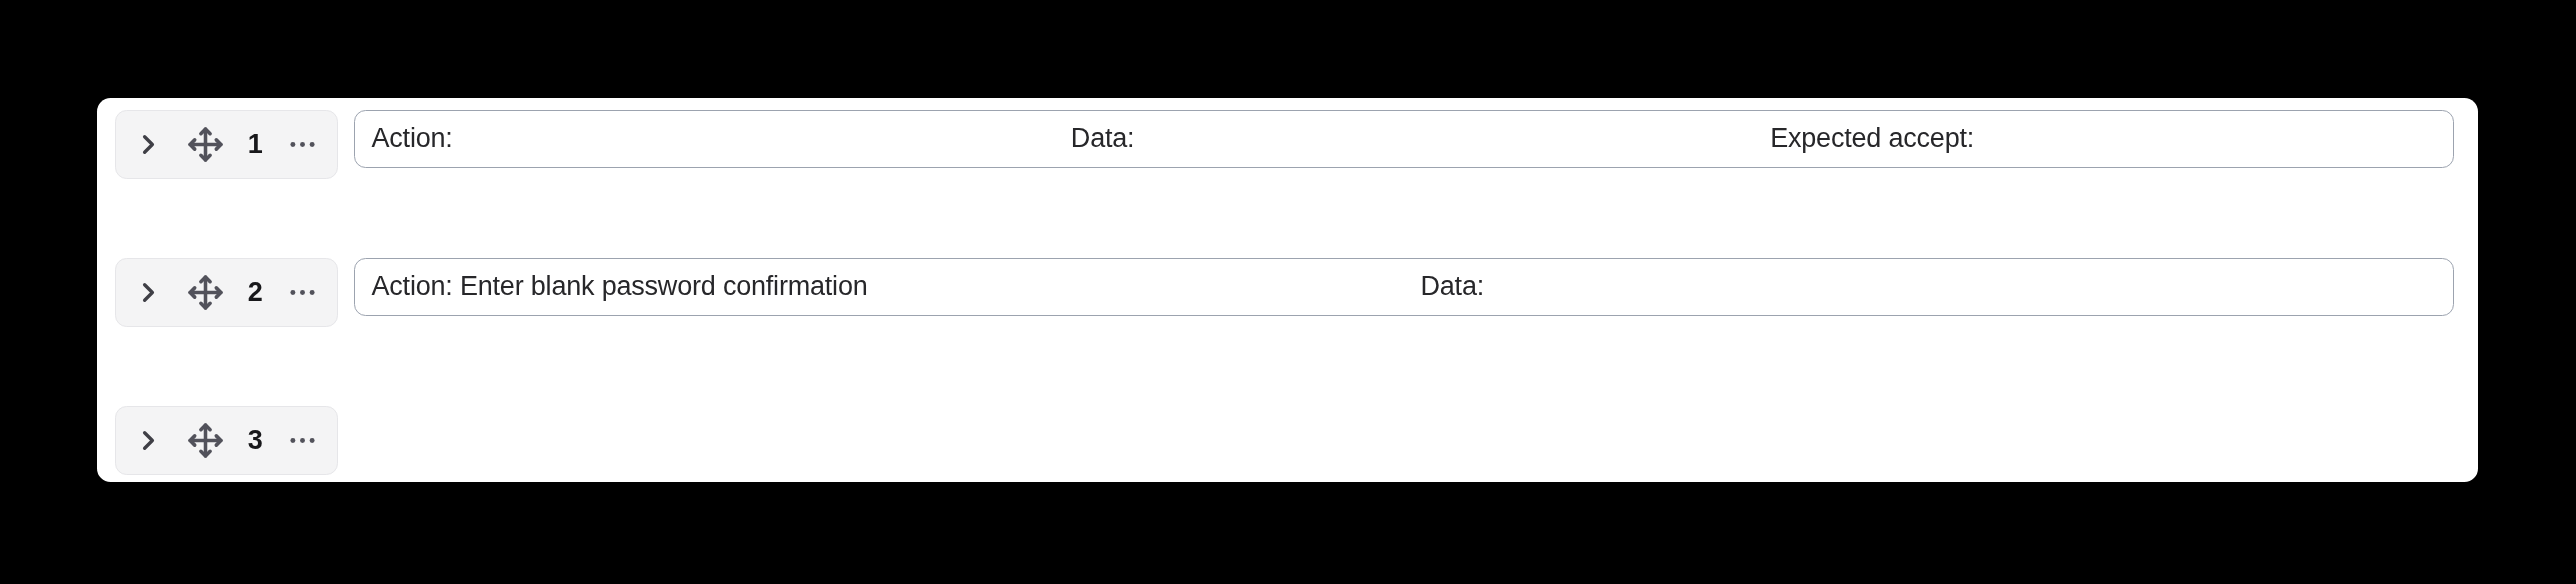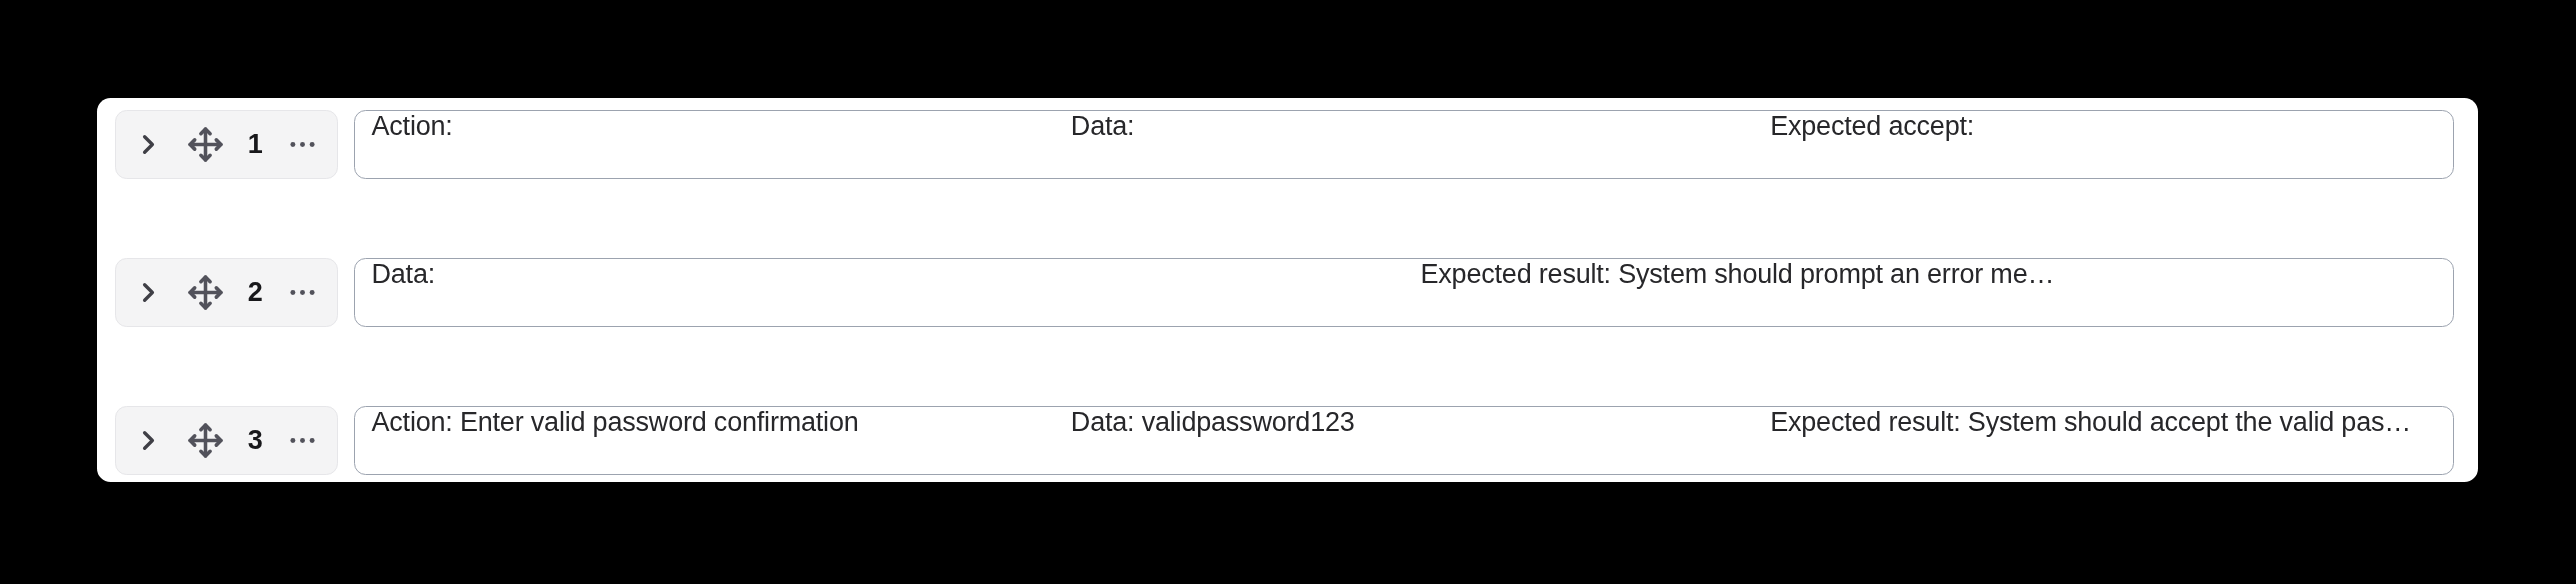--- a/index.html
+++ b/index.html
@@ -52,27 +52,27 @@
   }
   .num {
     font-size: 27px;
     font-weight: 700;
     color: #18181b;
     letter-spacing: -0.2px;
     user-select: none;
   }
   .fieldbox {
     flex: 1 1 auto;
-    height: 69px;
+    height: 58px;
     box-sizing: border-box;
     background: #ffffff;
     border: 1.9px solid #9ca3af;
     border-radius: 11.6px;
     display: flex;
-    align-items: flex-start;
+    align-items: center;
     overflow: hidden;
   }
   .cell {
     flex: 1 1 0;
     min-width: 0;
     padding: 0 16.5px;
     font-size: 27px;
     letter-spacing: -0.2px;
     color: #27272a;
     white-space: nowrap;
@@ -138,22 +138,22 @@
       <span class="num">2</span>
       <span class="icon">
         <svg width="33" height="33" viewBox="0 0 24 24" fill="#52525b">
           <circle cx="5" cy="12" r="1.8"></circle>
           <circle cx="12" cy="12" r="1.8"></circle>
           <circle cx="19" cy="12" r="1.8"></circle>
         </svg>
       </span>
     </div>
     <div class="fieldbox">
+      <div class="cell">Action: Enter blank password confirmation</div>
       <div class="cell">Data:</div>
-      <div class="cell">Expected result: System should prompt an error me…</div>
     </div>
   </div>
 
   <div class="row">
     <div class="pill">
       <span class="icon">
         <svg width="31" height="31" viewBox="0 0 24 24" fill="none" stroke="#3f3f46" stroke-width="2.6" stroke-linecap="round" stroke-linejoin="round">
           <polyline points="9 6 15 12 9 18"></polyline>
         </svg>
       </span>
@@ -169,21 +169,16 @@
       </span>
       <span class="num">3</span>
       <span class="icon">
         <svg width="33" height="33" viewBox="0 0 24 24" fill="#52525b">
           <circle cx="5" cy="12" r="1.8"></circle>
           <circle cx="12" cy="12" r="1.8"></circle>
           <circle cx="19" cy="12" r="1.8"></circle>
         </svg>
       </span>
     </div>
-    <div class="fieldbox">
-      <div class="cell">Action: Enter valid password confirmation</div>
-      <div class="cell">Data: validpassword123</div>
-      <div class="cell">Expected result: System should accept the valid pas…</div>
-    </div>
   </div>
 </div>
 </main>
 
 
 </body></html>

